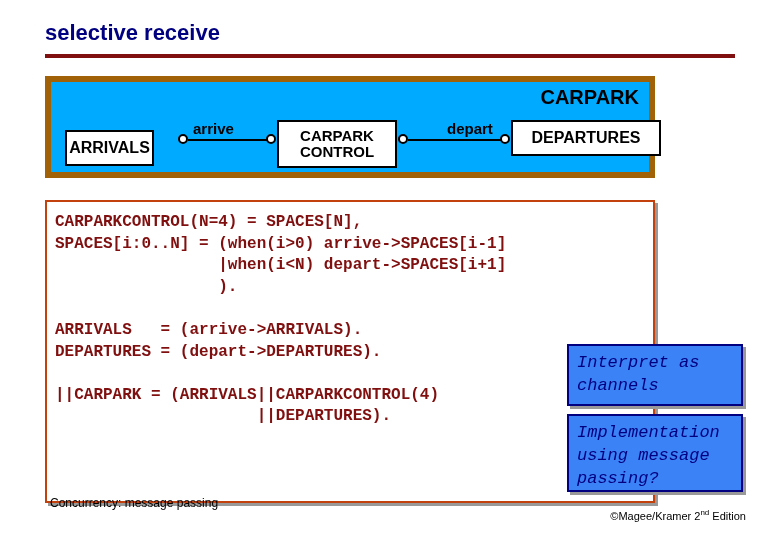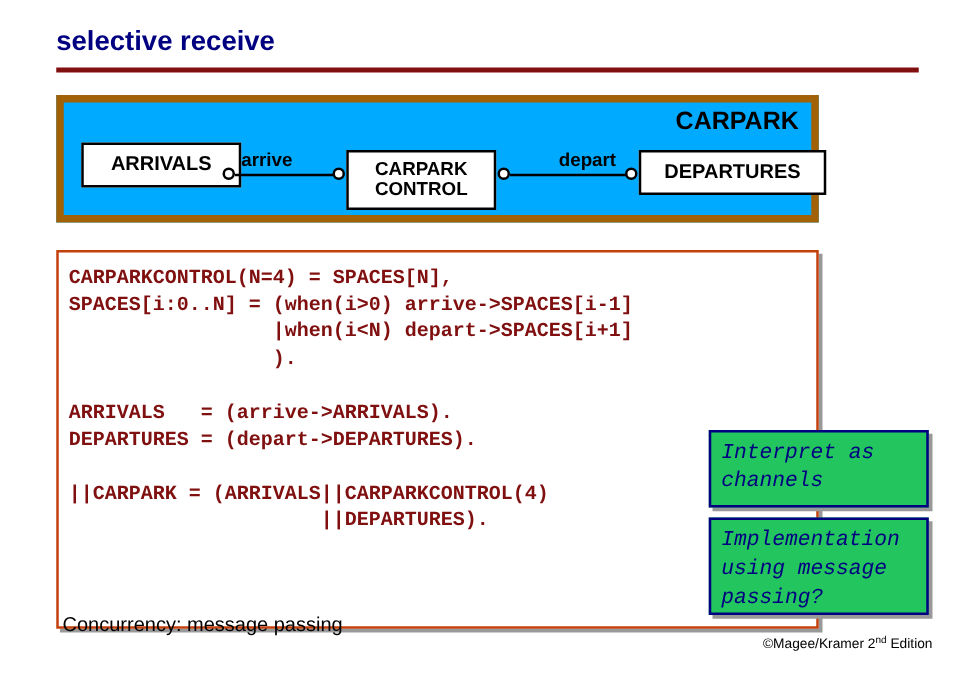--- a/index.html
+++ b/index.html
@@ -50,21 +50,21 @@
     background: #fff;
     border: 2px solid #000;
     font-size: 16px;
     font-weight: bold;
     text-align: center;
     display: flex;
     align-items: center;
     justify-content: center;
     padding: 0 4px;
   }
-  .arrivals { left: 14px; top: 32px; width: 128px; height: 36px; }
+  .arrivals { left: 14px; top: 48px; width: 89px; height: 36px; }
   .control  { left: 226px; top: 38px; width: 120px; height: 48px; font-size: 15px; line-height: 1.1; flex-direction: column; }
   .departures { left: 460px; top: 38px; width: 150px; height: 36px; }
   .chan-label {
     position: absolute;
     font-size: 15px;
     font-weight: bold;
     color: #000;
     top: 38px;
   }
   .arrive-lbl { left: 142px; text-align: center; }
@@ -104,37 +104,37 @@
     line-height: 1.35;
     white-space: pre;
     box-shadow: 3px 3px 0 #999;
     position: relative;
   }
   .note-box {
     position: absolute;
     right: -90px;
     width: 176px;
     border: 2px solid #000080;
-    background: #22c55e;
+    background: #3b82f6;
     box-shadow: 3px 3px 0 #999;
     font-family: "Courier New", monospace;
     font-size: 17px;
     font-weight: normal;
     color: #000080;
     font-style: italic;
     padding: 6px 8px;
     white-space: normal;
   }
   .note1 { top: 142px; }
   .note2 { top: 212px; height: 78px; margin-left: 36px; }
   .footer-left {
     position: absolute;
     left: 50px;
     bottom: 30px;
-    font-size: 16px;
+    font-size: 12px;
     color: #000;
   }
   .footer-right {
     position: absolute;
     right: 34px;
     bottom: 18px;
     font-size: 11px;
     color: #000;
   }
   .footer-right sup { font-size: 8px; }

